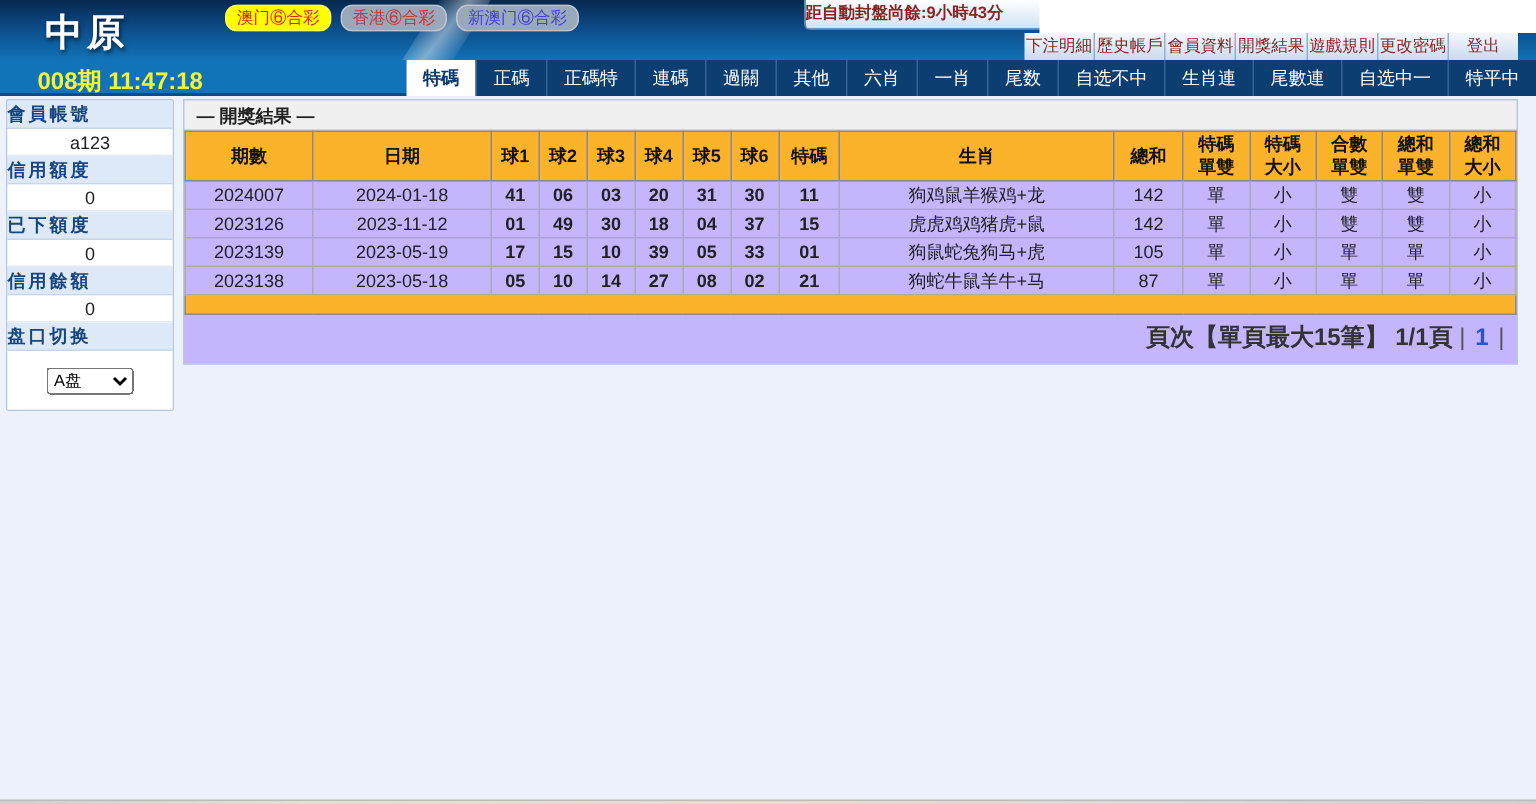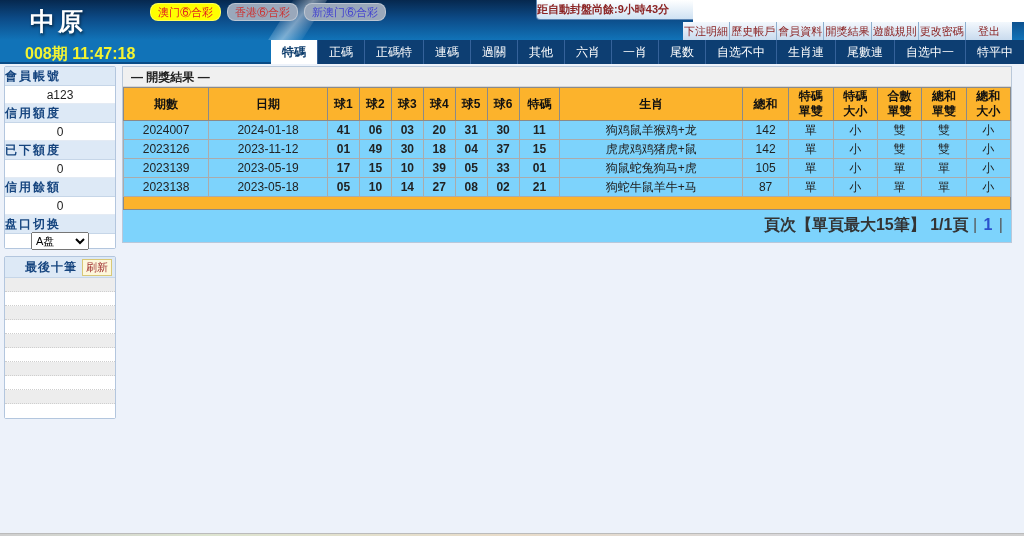--- a/index.html
+++ b/index.html
@@ -38,35 +38,35 @@
   .tab.active { background:#ffffff; color:#0a3a6a; font-weight:bold; }
 
   
   .sidebar { position:absolute; left:4px; top:66px; width:112px; }
   .panel { border:1px solid #b3c6de; background:#fff; border-radius:2px; }
   .field-label { background:#dde9f6; color:#16457f; font-weight:bold; font-size:12px;
     text-align:left; height:19px; line-height:19px; letter-spacing:2px;
     border-bottom:1px solid #c6d6e8; }
   .field-value { background:#fff; text-align:center; font-size:12px; color:#222;
     height:18px; line-height:18px; border-bottom:1px solid #e4ebf4; }
-  .switch-row { height:14px; display:flex; align-items:center; justify-content:center; background:#fff; }
+  .switch-row { height:39px; display:flex; align-items:center; justify-content:center; background:#fff; }
   .switch-row select { font-size:11px; width:58px; height:18px; font-family:inherit; }
   .panel2 { margin-top:7px; }
   .panel2-header { background:#dde9f6; height:21px; display:flex; align-items:center;
     justify-content:flex-end; gap:5px; padding:0 3px; border-bottom:1px solid #c6d6e8; }
   .panel2-title { color:#16457f; font-weight:bold; font-size:12px; letter-spacing:1px; }
   .refresh-btn { background:#fdf8dc; border:1px solid #d8c878; color:#a03030; font-size:11px;
     height:17px; line-height:14px; padding:0 3px; cursor:pointer; font-family:inherit; }
   .empty-row { height:14px; border-bottom:1px dotted #cfcfcf; }
   .empty-row:nth-child(odd) { background:#ededed; }
   .empty-row:nth-child(even) { background:#ffffff; }
   .empty-row:last-child { border-bottom:none; }
 
   
-  .main-panel { position:absolute; left:122px; top:66px; width:890px; background:#7dd3fc;
+  .main-panel { position:absolute; left:122px; top:66px; width:890px; background:#c4b5fd;
     border:1px solid #b9c8da; }
   .panel-title { height:20px; line-height:20px; font-size:12px; font-weight:bold; color:#222;
     padding-left:8px; background:#f0f0f0; border-bottom:1px solid #d5d5d5; }
   table.results { width:100%; border-collapse:collapse; table-layout:fixed; }
   .results th { background:#fcb32c; font-size:12px; font-weight:bold; color:#111;
     border:1px solid #8a8a8a; height:33px; white-space:pre-line; line-height:1.25; padding:0; }
   .results td { border:1px solid #ababab; font-size:12px; text-align:center; color:#222;
     height:19px; padding:0 2px; overflow:hidden; white-space:nowrap; }
   .ball-b { color:#3a3ad0; font-weight:bold; }
   .ball-g { color:#2ea22e; font-weight:bold; }
@@ -135,38 +135,20 @@
         <div class="field-value">0</div>
         <div class="field-label">信用餘額</div>
         <div class="field-value">0</div>
       </div>
     <div class="field-label">盘口切换</div>
     <div class="switch-row">
       <select>
         <option>A盘</option>
       </select>
     </div>
-  </div>
-  <div class="panel panel2">
-    <div class="panel2-header">
-      <span class="panel2-title">最後十筆</span>
-      <button class="refresh-btn">刷新</button>
-    </div>
-    <div id="last-bets-rows">
-        <div class="empty-row"></div>
-        <div class="empty-row"></div>
-        <div class="empty-row"></div>
-        <div class="empty-row"></div>
-        <div class="empty-row"></div>
-        <div class="empty-row"></div>
-        <div class="empty-row"></div>
-        <div class="empty-row"></div>
-        <div class="empty-row"></div>
-        <div class="empty-row"></div>
-      </div>
   </div>
 </div>
 
 <div class="main-panel">
   <div class="panel-title">— 開獎結果 —</div>
   <table class="results">
     <colgroup id="results-colgroup">
         <col style="width: 9.6%;">
         <col style="width: 13.4%;">
         <col style="width: 3.6%;">

